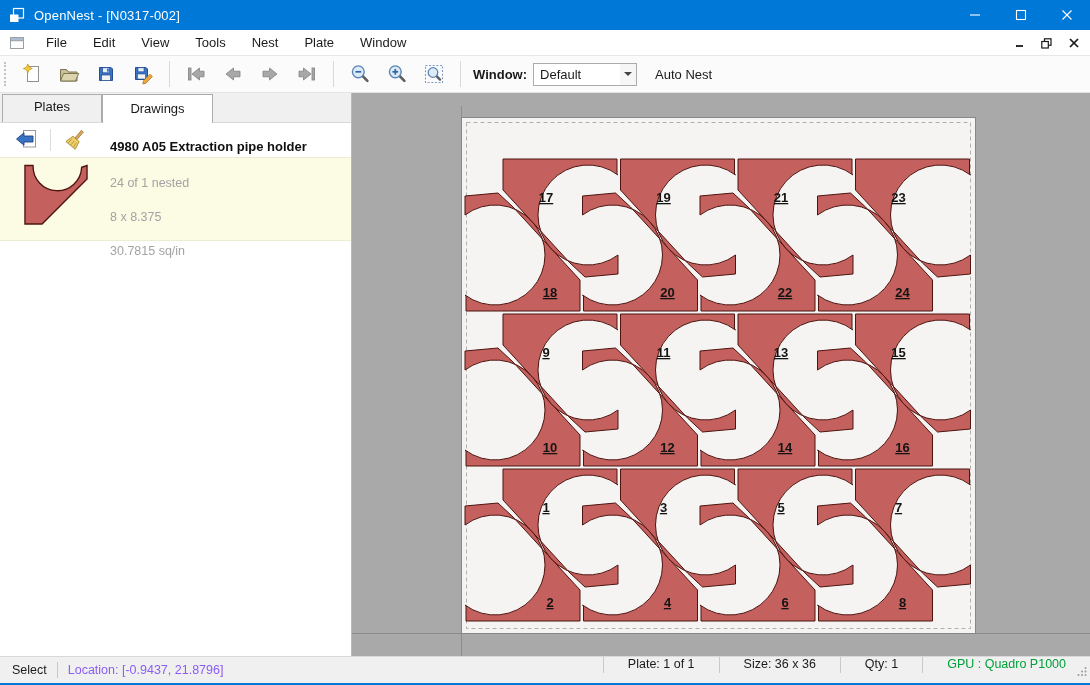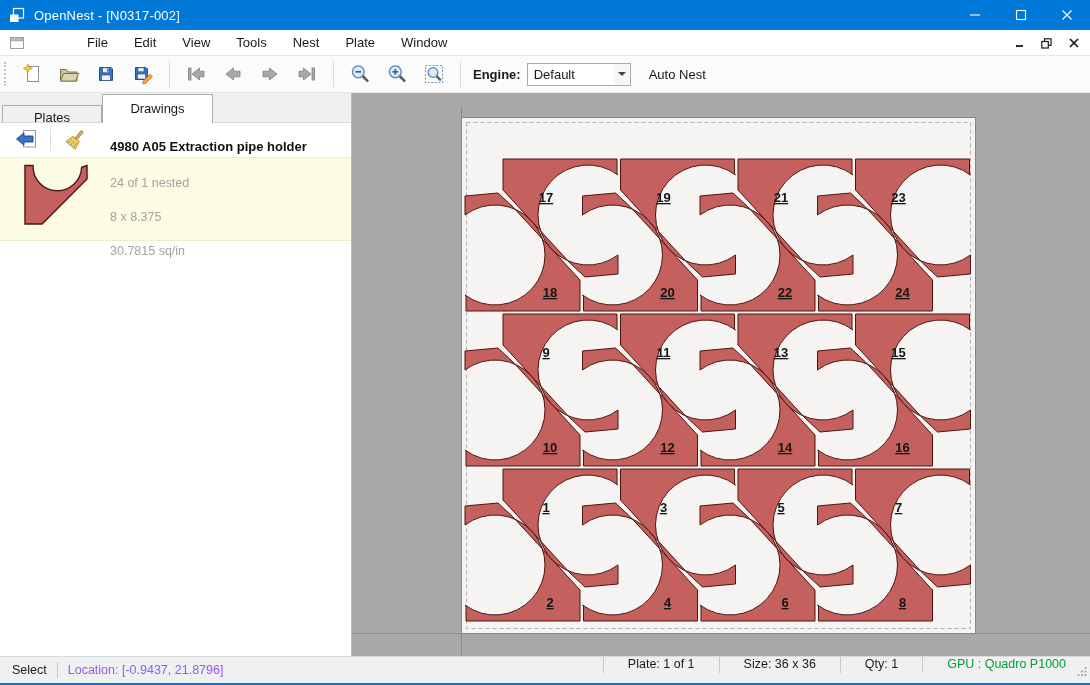--- a/index.html
+++ b/index.html
@@ -9,21 +9,21 @@
 
   
   .titlebar { height:30px; background:var(--accent,#0078D7); display:flex; align-items:center; color:#fff; flex:0 0 auto; }
   .titlebar .appicon { margin:0 9px 0 9px; display:flex; }
   .titlebar .title { font-size:13px; letter-spacing:0.2px; }
   .caption-buttons { margin-left:auto; display:flex; height:30px; }
   .cap-btn { width:46px; height:30px; display:flex; align-items:center; justify-content:center; }
   .cap-btn svg { display:block; }
 
   
-  .menubar { height:26px; background:#fff; display:flex; align-items:center; border-bottom:1px solid #E8E8E8; flex:0 0 auto; position:relative;gap:41px; }
+  .menubar { height:26px; background:#fff; display:flex; align-items:center; border-bottom:1px solid #E8E8E8; flex:0 0 auto; position:relative; }
   .menubar .sysicon { margin:0 8px 0 9px; display:flex; }
   .menu-item { font-size:13px; color:#1a1a1a; padding:4px 13px; }
   .mdi-controls { position:absolute; right:6px; top:0; height:26px; display:flex; align-items:center; gap:6px; }
   .mdi-btn { width:21px; height:20px; display:flex; align-items:center; justify-content:center; }
 
   
   .toolbar { height:37px; background:#FBFBFB; display:flex; align-items:center; border-bottom:1px solid #E4E4E4; flex:0 0 auto; }
   .grip { width:6px; height:24px; border-left:2px dotted #C2C2C2; margin-left:4px; }
   .tbtn { width:30px; height:30px; border:none; background:transparent; display:flex; align-items:center; justify-content:center; margin-left:7px; padding:0; }
   .tsep { width:1px; height:26px; background:#D9D9D9; margin:0 4px 0 11px; }
@@ -32,21 +32,21 @@
   .combo .val { padding-left:6px; flex:1; }
   .combo-arrow { width:16px; height:100%; display:flex; align-items:center; justify-content:center; background:#F6F6F6; }
   .combo-arrow i { width:0; height:0; border-left:4px solid transparent; border-right:4px solid transparent; border-top:4px solid #444; }
   .autonest { font-size:13px; color:#1a1a1a; margin-left:12px; background:transparent; border:none; padding:4px 6px; }
 
   
   .content { flex:1 1 auto; display:flex; min-height:0; }
   .sidebar { width:352px; flex:0 0 auto; background:#fff; border-right:1px solid #B9B9B9; display:flex; flex-direction:column; }
   .tabstrip { height:30px; background:#F0F0F0; display:flex; align-items:flex-end; padding-left:2px; position:relative; border-bottom:1px solid #D9D9D9; }
   .tab { font-size:13px; color:#1a1a1a; text-align:center; }
-  .tab.inactive { width:100px; height:17px; line-height:23px; background:#F0F0F0; border:1px solid #ACACAC; border-bottom:none; }
+  .tab.inactive { width:100px; height:28px; line-height:23px; background:#F0F0F0; border:1px solid #ACACAC; border-bottom:none; }
   .tab.active { width:111px; height:29px; line-height:28px; background:#fff; border:1px solid #ACACAC; border-bottom:none; margin-bottom:-1px; position:relative; z-index:2; }
   .side-toolbar { height:34px; background:#fff; display:flex; align-items:center; }
   .sbtn { width:28px; height:28px; border:none; background:transparent; display:flex; align-items:center; justify-content:center; margin-left:12px; padding:0; }
   .ssep { width:1px; height:22px; background:#DCDCDC; margin-left:10px; }
   .ssep + .sbtn { margin-left:10px; }
 
   .drawing-item { height:84px; background:#FCFCE4; border-top:1px solid #EDEDD2; border-bottom:1px solid #EDEDD2; display:flex; align-items:center; }
   .thumb { margin:0 10px 0 12px; flex:0 0 auto; }
   .item-text { display:flex; flex-direction:column; gap:18px; }
   .item-title { font-size:13px; font-weight:bold; color:#101010; margin-bottom:3px; }
@@ -213,21 +213,21 @@
     <button class="tbtn">
       <svg width="22" height="22" viewBox="0 0 22 22">
         <rect x="2.5" y="2.5" width="17" height="17" fill="none" stroke="#7A9CC4" stroke-width="1.1" stroke-dasharray="2 1.6"></rect>
         <line x1="13.6" y1="13.2" x2="17" y2="16.6" stroke="#5E5E5E" stroke-width="2.4" stroke-linecap="round"></line>
         <circle cx="10" cy="9.5" r="4.8" fill="#DDEBF7" stroke="#5C85B5" stroke-width="1.3"></circle>
       </svg>
     </button>
 
     <span class="tsep"></span>
 
-    <span class="engine-label">Engine:</span>
+    <span class="engine-label">Window:</span>
     <div class="combo">
       <span class="val">Default</span>
       <span class="combo-arrow">
           <i></i>
         </span>
     </div>
     <button class="autonest">Auto Nest</button>
   </div>
 
   <div class="content">

